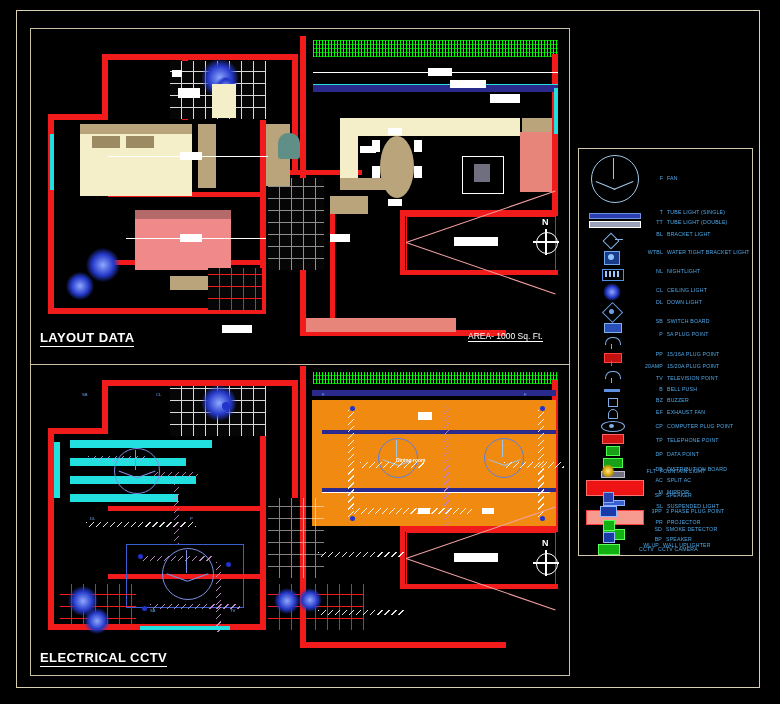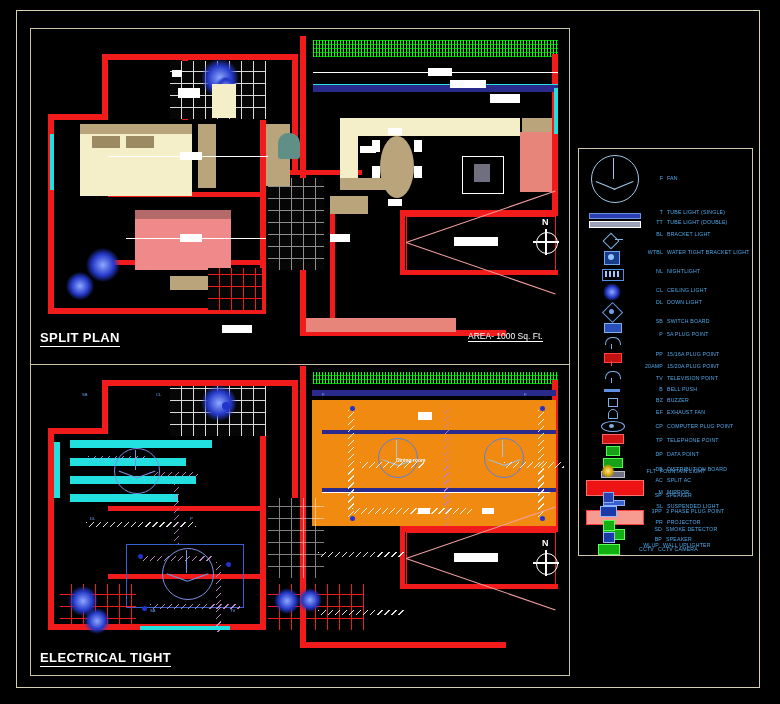--- a/index.html
+++ b/index.html
@@ -173,21 +173,21 @@
     <div class="whitebox" style="left:192px;top:297px;width:30px;height:8px;"></div>
     <div class="whitebox" style="left:460px;top:66px;width:30px;height:9px;"></div>
     <div class="whitebox" style="left:420px;top:52px;width:36px;height:8px;"></div>
     <div class="whitebox" style="left:300px;top:206px;width:20px;height:8px;"></div>
     <div class="whitebox" style="left:330px;top:118px;width:16px;height:7px;"></div>
 
     <div class="room" style="left:248px;top:105px;width:22px;height:26px;background:#5f8f86;border-radius:10px 10px 3px 3px;"></div>
   </div>
 
   <div class="area-note" style="left:468px;top:331px;">AREA- 1000 Sq. Ft.</div>
-  <div class="plan-title" style="left:40px;top:330px;">SPLIT PLAN</div>
+  <div class="plan-title" style="left:40px;top:330px;">LAYOUT DATA</div>
 
   <div class="compass" style="left:533px;top:229px;">
     <div class="ring"></div>
     <div class="nv"></div>
     <div class="nh"></div>
     <div class="nlab">N</div>
   </div>
 
   <div class="room" style="position:absolute;left:30px;top:366px;width:540px;height:310px;overflow:hidden;">
 
@@ -291,21 +291,21 @@
     <div class="lbl-blue" style="left:52px;top:26px;">SB</div>
     <div class="lbl-blue" style="left:126px;top:26px;">CL</div>
     <div class="lbl-blue" style="left:60px;top:150px;">DL</div>
     <div class="lbl-blue" style="left:160px;top:150px;">P</div>
     <div class="lbl-blue" style="left:120px;top:242px;">SB</div>
     <div class="lbl-blue" style="left:200px;top:242px;">TV</div>
     <div class="lbl-blue" style="left:292px;top:26px;">F</div>
     <div class="lbl-blue" style="left:494px;top:26px;">F</div>
   </div>
 
-  <div class="plan-title" style="left:40px;top:650px;">ELECTRICAL TIGHT</div>
+  <div class="plan-title" style="left:40px;top:650px;">ELECTRICAL CCTV</div>
 
   <div class="compass" style="left:533px;top:550px;">
     <div class="ring"></div>
     <div class="nv"></div>
     <div class="nh"></div>
     <div class="nlab">N</div>
   </div>
 
   <div class="label" style="left:396px;top:457px;font-size:5px;font-weight:bold;">Dining room</div>
 

